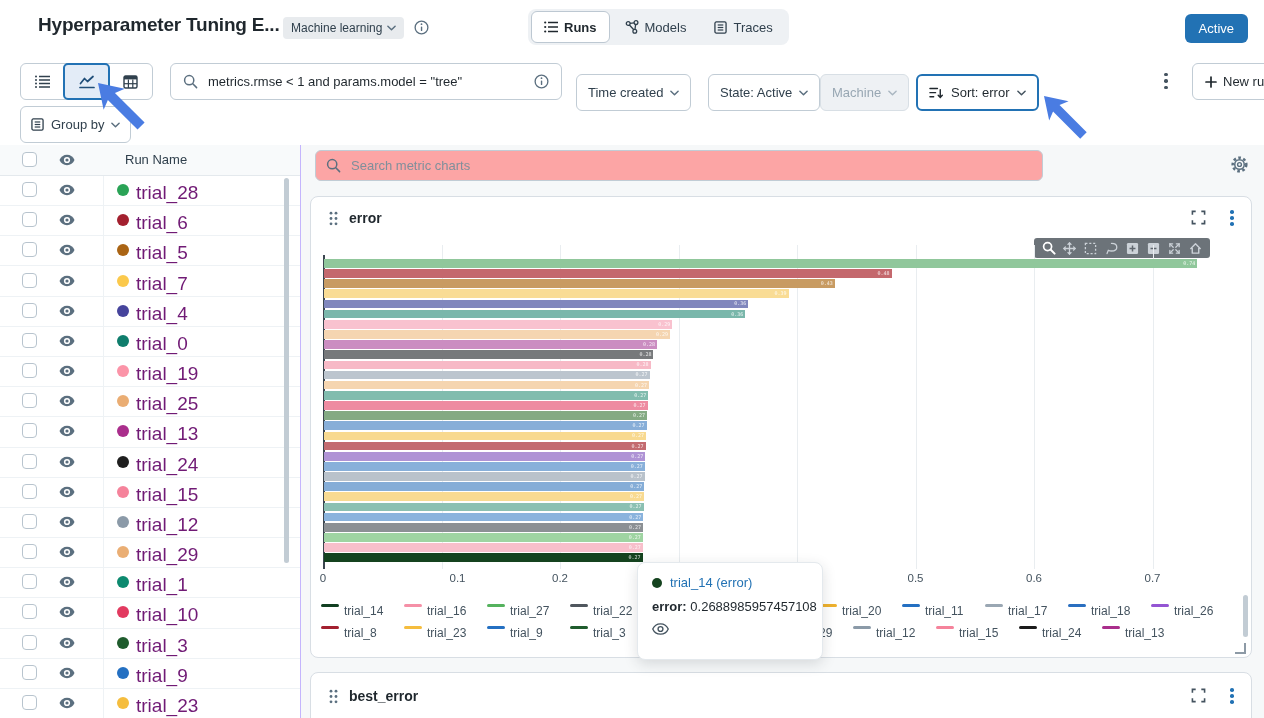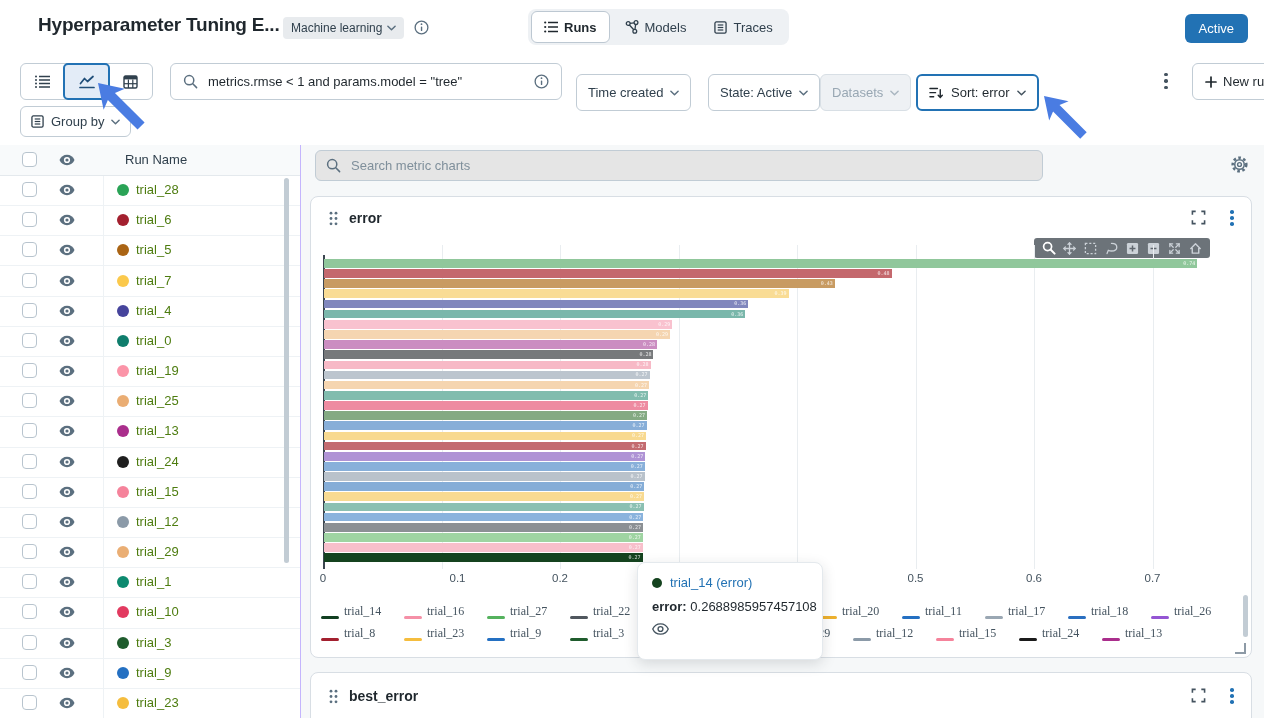--- a/index.html
+++ b/index.html
@@ -33,44 +33,44 @@
   .drop{top:63px;height:37px;border:1px solid #c1ccd5;border-radius:6px;background:#fff;display:flex;
         align-items:center;gap:7px;padding:0 11px;font-size:13px;color:#30404d;box-sizing:border-box;white-space:nowrap;margin-top:11px;}
   .drop.disabled{background:#eef1f4;color:#98a7b3;border-color:#d8dfe5;}
   .drop.hl{border:2px solid #2272b4;font-weight:500;color:#1f272d;}
   .kebab-toolbar{left:1158px;top:70px;width:16px;height:22px;display:flex;flex-direction:column;
                  align-items:center;justify-content:center;gap:3px;}
   .kebab-toolbar i{width:3.4px;height:3.4px;border-radius:50%;background:#44535f;}
   .newrun{left:1192px;top:63px;width:96px;height:37px;border:1px solid #c1ccd5;border-radius:6px;
           background:#fff;display:flex;align-items:center;gap:6px;padding:0 12px;font-size:13px;
           font-weight:500;color:#1f272d;box-sizing:border-box;white-space:nowrap;}
-  .groupby{left:20px;top:106px;height:31px;border:1px solid #c1ccd5;border-radius:6px;background:#fff;
+  .groupby{left:20px;top:106px;height:37px;border:1px solid #c1ccd5;border-radius:6px;background:#fff;
            display:flex;align-items:center;gap:7px;padding:0 10px;font-size:13px;color:#30404d;box-sizing:border-box;text-align:center;}
 
   
   .run-list{left:0;top:145px;width:300px;bottom:0;border-right:4px solid #c4b5fd;background:#fff;}
   .rl-head{position:absolute;left:0;top:0;right:0;height:30px;background:#f8fafb;border-bottom:1px solid #e4e9ed;}
   .rl-col-divider{position:absolute;left:103px;top:0;bottom:0;width:1px;background:#eef2f5;}
   .rl-head .cb{left:22px;top:7px;}
   .cb{position:absolute;width:15px;height:15px;border:1.5px solid #b8c4ce;border-radius:4px;background:#fff;box-sizing:border-box;}
   .rl-head .eye{left:59px;top:9px;}
   .eye{position:absolute;}
   .rl-head .col-label{position:absolute;left:125px;top:7px;font-size:13px;color:#30404d;font-weight:500;}
   .run-rows{position:absolute;left:0;top:30px;right:0;bottom:0;}
   .run-row{position:absolute;left:0;right:0;height:30.17px;border-bottom:1px solid #eef2f5;}
   .run-row .cb{left:22px;top:7px;}
   .run-row .eye{left:59px;top:9px;}
   .run-row .dot{position:absolute;left:117px;top:9px;width:12px;height:12px;border-radius:50%;}
-  .run-row .run-name{position:absolute;left:136px;top:7px;font-size:13px;color:#4d7c0f;text-decoration:none;}
+  .run-row .run-name{position:absolute;left:136px;top:7px;font-size:19px;color:#701a75;text-decoration:none;}
   .rl-scroll{position:absolute;left:284px;top:33px;width:5px;height:385px;border-radius:3px;background:#c2ccd4;}
 
   
   .charts-panel{left:301px;top:145px;right:0;bottom:0;background:#f6f8f9;}
   .metric-search{position:absolute;left:14px;top:5px;width:728px;height:31px;border:1px solid #c1ccd5;
-                 border-radius:6px;background:#e5e5e5;display:flex;align-items:center;gap:8px;padding:0 10px;box-sizing:border-box;}
+                 border-radius:6px;background:#fca5a5;display:flex;align-items:center;gap:8px;padding:0 10px;box-sizing:border-box;}
   .metric-search input{border:none;outline:none;flex:1;font-size:13px;color:#30404d;background:transparent;
                        font-family:"Liberation Sans",sans-serif;}
   .metric-search input::placeholder{color:#7f8f9b;}
   .gear{position:absolute;left:929px;top:10px;}
 
   .card{position:absolute;left:9px;width:942px;background:#fff;border:1px solid #d8dee4;border-radius:8px;box-sizing:border-box;}
   .card1{top:51px;height:462px;}
   .card2{top:527px;height:80px;}
   .card-title{position:absolute;left:38px;top:13px;font-size:14px;font-weight:700;color:#1f272d;}
   .drag{position:absolute;left:18px;top:14px;}
@@ -85,21 +85,21 @@
 
   .plot{position:absolute;left:0;top:0;right:0;bottom:0;}
   .gridline{position:absolute;top:48px;height:324px;width:1px;background:#e9edf0;}
   .y-axis{position:absolute;left:12px;top:58px;height:314px;width:1.5px;background:#3c4650;}
   .bar{position:absolute;left:13px;height:8.7px;display:flex;justify-content:flex-end;align-items:center;}
   .bar-label{font-size:5px;line-height:1;color:rgba(255,255,255,.85);padding-right:2px;font-family:"DejaVu Sans Mono",monospace;}
   .tick{position:absolute;top:375px;transform:translateX(-50%);font-size:11.5px;color:#44535f;}
   .legend-row{position:absolute;left:10px;width:922px;display:flex;gap:11px;overflow:hidden;}
   .legend-row1{top:407px;}
   .legend-row2{top:429px;}
-  .legend-item{display:flex;align-items:flex-end;gap:5px;width:72px;flex:none;font-family:Liberation Serif, serif;}
+  .legend-item{display:flex;align-items:flex-start;gap:5px;width:72px;flex:none;}
   .legend-row2 .legend-item:nth-child(5){margin-right:34px;}
   .legend-swatch{width:18px;height:3.2px;border-radius:2px;flex:none;}
   .legend-label{font-size:12px;color:#44535f;white-space:nowrap;}
   .card-scroll{position:absolute;right:3px;top:398px;width:5px;height:42px;border-radius:3px;background:#c2ccd4;}
   .resize-corner{position:absolute;right:5px;bottom:3px;width:9px;height:9px;
                  border-right:2px solid #8d9aa6;border-bottom:2px solid #8d9aa6;}
 
   
   .tooltip{left:637px;top:562px;width:186px;height:98px;background:#fff;border:1px solid #e4e9ed;border-radius:8px;
            box-shadow:0 4px 14px rgba(31,39,45,.15);padding:12px 14px;box-sizing:border-box;z-index:30;}
@@ -241,21 +241,21 @@
 </div>
 <div class="abs drop" style="left:708px;">
   <span>State: Active</span>
   <span>
       <svg width="9" height="6" viewBox="0 0 10 6">
         <path d="M1 1 L5 5 L9 1" fill="none" stroke="#5b6f7f" stroke-width="1.6" stroke-linecap="round" stroke-linejoin="round"></path>
       </svg>
     </span>
 </div>
 <div class="abs drop disabled" style="left:820px;">
-  <span>Datasets</span>
+  <span>Machine</span>
   <span>
       <svg width="9" height="6" viewBox="0 0 10 6">
         <path d="M1 1 L5 5 L9 1" fill="none" stroke="#a9b6c0" stroke-width="1.6" stroke-linecap="round" stroke-linejoin="round"></path>
       </svg>
     </span>
 </div>
 <div class="abs drop hl" style="left:916px;">
   <span>
     <svg width="15" height="14" viewBox="0 0 16 14">
         <g stroke="#1f272d" stroke-width="1.5" stroke-linecap="round">

